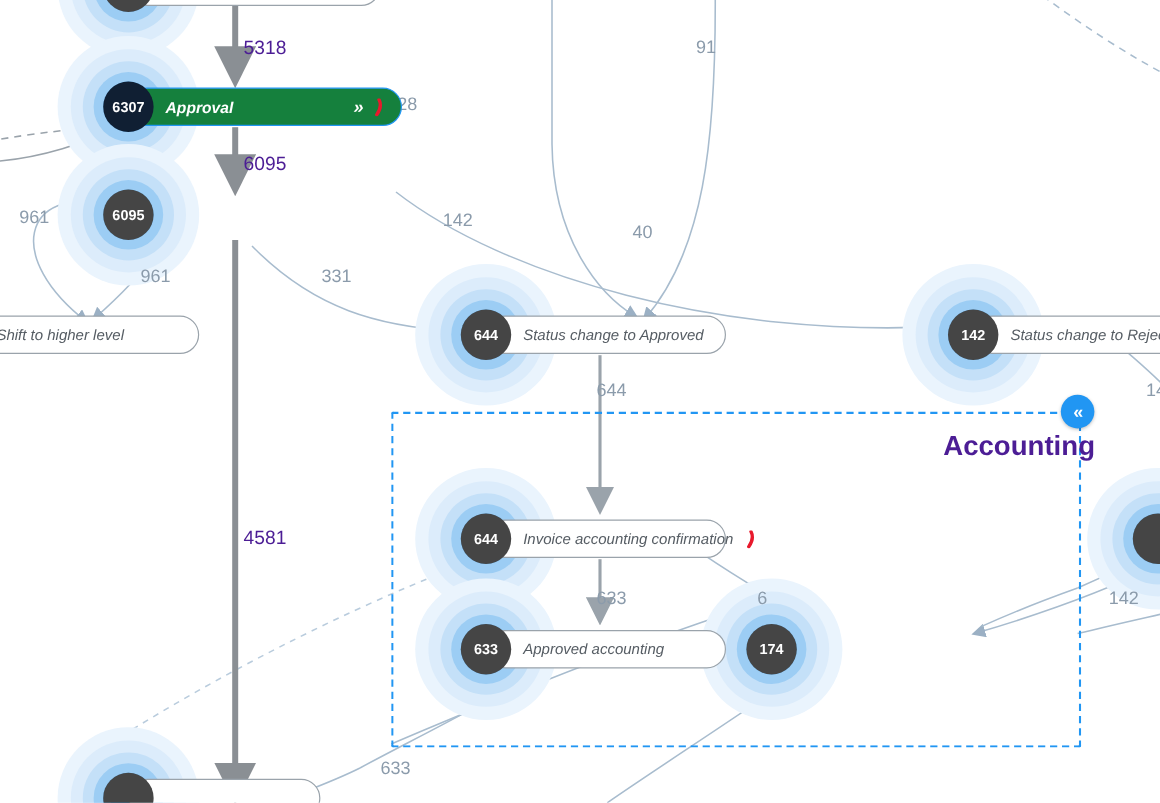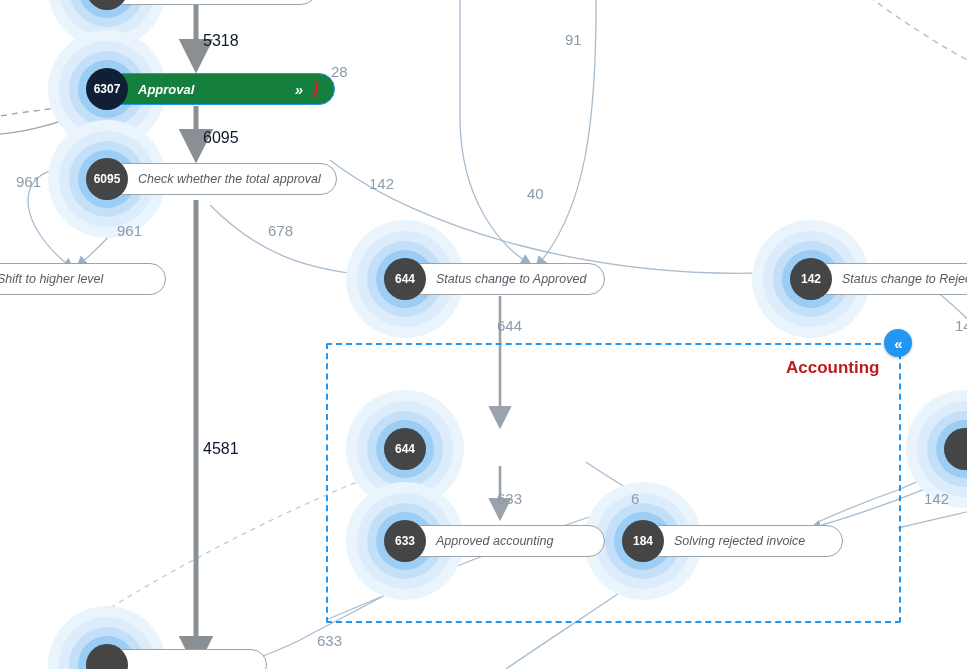--- a/index.html
+++ b/index.html
@@ -41,36 +41,36 @@
 
   .chev{font-size:15px;font-weight:bold;line-height:1;letter-spacing:-2px;}
   .loop-ico{width:13px;height:15px;flex:0 0 auto;}
 
   
   .group-frame{
     position:absolute;border:2.5px dashed #2196f3;border-radius:2px;
     background:transparent;z-index:3;box-sizing:border-box;
   }
   .group-label{
-    position:absolute;color:#b91c1c;font-size:17px;font-weight:bold;
+    position:absolute;color:#4c1d95;font-size:23px;font-weight:bold;
     z-index:8;font-family:"Liberation Sans", sans-serif;white-space:nowrap;
   }
   .group-btn{
     position:absolute;width:28px;height:28px;border-radius:50%;
     background:#2196f3;color:#fff;display:flex;align-items:center;justify-content:center;
     font-size:15px;font-weight:bold;z-index:9;cursor:pointer;letter-spacing:-1px;
     box-shadow:0 1px 3px rgba(0,0,0,.25);
   }
 
   
   .elabel{
     position:absolute;color:#8b9bab;font-size:15px;z-index:4;
     font-family:"Liberation Sans", sans-serif;white-space:nowrap;
   }
-  .elabel.thick{color:#0f172a;font-size:16px;}
+  .elabel.thick{color:#4c1d95;font-size:16px;}
 </style>
 </head>
 <body>
 
 <div id="canvas">
 
   <svg class="layer" id="edges" viewBox="0 0 967 669">
     <defs>
       <marker id="ah" markerWidth="9" markerHeight="9" refX="7" refY="4.5" orient="auto">
         <path d="M0,0 L9,4.5 L0,9 z" fill="#9bb0c4"></path>
@@ -169,23 +169,20 @@
       </div>
     </div>
     <div class="halo" style="width: 118px; height: 118px; background: rgb(234, 244, 253); left: 48px; top: 120px;"></div>
     <div class="halo" style="width: 96px; height: 96px; background: rgb(220, 236, 251); left: 59px; top: 131px;"></div>
     <div class="halo" style="width: 76px; height: 76px; background: rgb(196, 224, 248); left: 69px; top: 141px;"></div>
     <div class="halo" style="width: 58px; height: 58px; background: rgb(156, 205, 244); left: 78px; top: 150px;"></div>
     <div class="halo" style="width: 42px; height: 42px; background: rgb(99, 178, 239); left: 86px; top: 158px;"></div>
     <div class="halo" style="width: 30px; height: 30px; background: rgb(58, 160, 236); left: 92px; top: 164px;"></div>
     <div class="node" style="left: 86px; top: 162px;">
       <div class="badge">6095</div>
-      <div class="body" style="width: 230px;">
-        <span style="flex: 1 1 auto;">Check whether the total approval</span>
-      </div>
     </div>
     <div class="node" style="left: -34px; top: 262px;">
       <div class="body" style="width: 200px; margin-left: 0px;">
         <span style="flex: 1 1 auto;">Shift to higher level</span>
       </div>
     </div>
     <div class="halo" style="width: 118px; height: 118px; background: rgb(234, 244, 253); left: 346px; top: 220px;"></div>
     <div class="halo" style="width: 96px; height: 96px; background: rgb(220, 236, 251); left: 357px; top: 231px;"></div>
     <div class="halo" style="width: 76px; height: 76px; background: rgb(196, 224, 248); left: 367px; top: 241px;"></div>
     <div class="halo" style="width: 58px; height: 58px; background: rgb(156, 205, 244); left: 376px; top: 250px;"></div>
@@ -210,44 +207,47 @@
       </div>
     </div>
     <div class="halo" style="width: 118px; height: 118px; background: rgb(234, 244, 253); left: 346px; top: 390px;"></div>
     <div class="halo" style="width: 96px; height: 96px; background: rgb(220, 236, 251); left: 357px; top: 401px;"></div>
     <div class="halo" style="width: 76px; height: 76px; background: rgb(196, 224, 248); left: 367px; top: 411px;"></div>
     <div class="halo" style="width: 58px; height: 58px; background: rgb(156, 205, 244); left: 376px; top: 420px;"></div>
     <div class="halo" style="width: 42px; height: 42px; background: rgb(99, 178, 239); left: 384px; top: 428px;"></div>
     <div class="halo" style="width: 30px; height: 30px; background: rgb(58, 160, 236); left: 390px; top: 434px;"></div>
     <div class="node" style="left: 384px; top: 432px;">
       <div class="badge">644</div>
+      <div class="body" style="width: 200px;">
+        <span style="flex: 1 1 auto;">Invoice accounting confirmation</span>
+        <svg class="loop-ico" viewBox="0 0 14 16">
+          <path d="M9.5,1 C11,4 11.5,9 7.5,14.5" stroke="#e8192c" stroke-width="3" stroke-linecap="round" fill="none"></path>
+        </svg>
+      </div>
     </div>
     <div class="halo" style="width: 118px; height: 118px; background: rgb(234, 244, 253); left: 346px; top: 482px;"></div>
     <div class="halo" style="width: 96px; height: 96px; background: rgb(220, 236, 251); left: 357px; top: 493px;"></div>
     <div class="halo" style="width: 76px; height: 76px; background: rgb(196, 224, 248); left: 367px; top: 503px;"></div>
     <div class="halo" style="width: 58px; height: 58px; background: rgb(156, 205, 244); left: 376px; top: 512px;"></div>
     <div class="halo" style="width: 42px; height: 42px; background: rgb(99, 178, 239); left: 384px; top: 520px;"></div>
     <div class="halo" style="width: 30px; height: 30px; background: rgb(58, 160, 236); left: 390px; top: 526px;"></div>
     <div class="node" style="left: 384px; top: 524px;">
       <div class="badge">633</div>
       <div class="body" style="width: 200px;">
         <span style="flex: 1 1 auto;">Approved accounting</span>
       </div>
     </div>
     <div class="halo" style="width: 118px; height: 118px; background: rgb(234, 244, 253); left: 584px; top: 482px;"></div>
     <div class="halo" style="width: 96px; height: 96px; background: rgb(220, 236, 251); left: 595px; top: 493px;"></div>
     <div class="halo" style="width: 76px; height: 76px; background: rgb(196, 224, 248); left: 605px; top: 503px;"></div>
     <div class="halo" style="width: 58px; height: 58px; background: rgb(156, 205, 244); left: 614px; top: 512px;"></div>
     <div class="halo" style="width: 42px; height: 42px; background: rgb(99, 178, 239); left: 622px; top: 520px;"></div>
     <div class="halo" style="width: 30px; height: 30px; background: rgb(58, 160, 236); left: 628px; top: 526px;"></div>
     <div class="node" style="left: 622px; top: 524px;">
-      <div class="badge">184</div>
-      <div class="body" style="width: 200px;">
-        <span style="flex: 1 1 auto;">Solving rejected invoice</span>
-      </div>
+      <div class="badge">174</div>
     </div>
     <div class="halo" style="width: 118px; height: 118px; background: rgb(234, 244, 253); left: 906px; top: 390px;"></div>
     <div class="halo" style="width: 96px; height: 96px; background: rgb(220, 236, 251); left: 917px; top: 401px;"></div>
     <div class="halo" style="width: 76px; height: 76px; background: rgb(196, 224, 248); left: 927px; top: 411px;"></div>
     <div class="halo" style="width: 58px; height: 58px; background: rgb(156, 205, 244); left: 936px; top: 420px;"></div>
     <div class="halo" style="width: 42px; height: 42px; background: rgb(99, 178, 239); left: 944px; top: 428px;"></div>
     <div class="halo" style="width: 30px; height: 30px; background: rgb(58, 160, 236); left: 950px; top: 434px;"></div>
     <div class="node" style="left: 944px; top: 432px;">
       <div class="badge"></div>
       <div class="body" style="width: 120px;"></div>
@@ -256,28 +256,28 @@
     <div class="halo" style="width: 96px; height: 96px; background: rgb(220, 236, 251); left: 59px; top: 617px;"></div>
     <div class="halo" style="width: 76px; height: 76px; background: rgb(196, 224, 248); left: 69px; top: 627px;"></div>
     <div class="halo" style="width: 58px; height: 58px; background: rgb(156, 205, 244); left: 78px; top: 636px;"></div>
     <div class="halo" style="width: 42px; height: 42px; background: rgb(99, 178, 239); left: 86px; top: 644px;"></div>
     <div class="halo" style="width: 30px; height: 30px; background: rgb(58, 160, 236); left: 92px; top: 650px;"></div>
     <div class="node" style="left: 86px; top: 648px;">
       <div class="badge"></div>
       <div class="body" style="width: 160px;"></div>
     </div>
     <div class="elabel thick" style="left: 203px; top: 32px;">5318</div>
-    <div class="elabel" style="left: 331px; top: 63px;">28</div>
-    <div class="elabel" style="left: 565px; top: 31px;">91</div>
+    <div class="elabel" style="left: 331px; top: 79px;">28</div>
+    <div class="elabel" style="left: 580px; top: 31px;">91</div>
     <div class="elabel thick" style="left: 203px; top: 129px;">6095</div>
     <div class="elabel" style="left: 16px; top: 173px;">961</div>
     <div class="elabel" style="left: 369px; top: 175px;">142</div>
     <div class="elabel" style="left: 527px; top: 185px;">40</div>
     <div class="elabel" style="left: 117px; top: 222px;">961</div>
-    <div class="elabel" style="left: 268px; top: 222px;">678</div>
+    <div class="elabel" style="left: 268px; top: 222px;">331</div>
     <div class="elabel" style="left: 497px; top: 317px;">644</div>
     <div class="elabel" style="left: 955px; top: 317px;">14</div>
     <div class="elabel thick" style="left: 203px; top: 440px;">4581</div>
     <div class="elabel" style="left: 497px; top: 490px;">633</div>
     <div class="elabel" style="left: 631px; top: 490px;">6</div>
     <div class="elabel" style="left: 924px; top: 490px;">142</div>
     <div class="elabel" style="left: 317px; top: 632px;">633</div>
   </div>
 
 </body></html>

